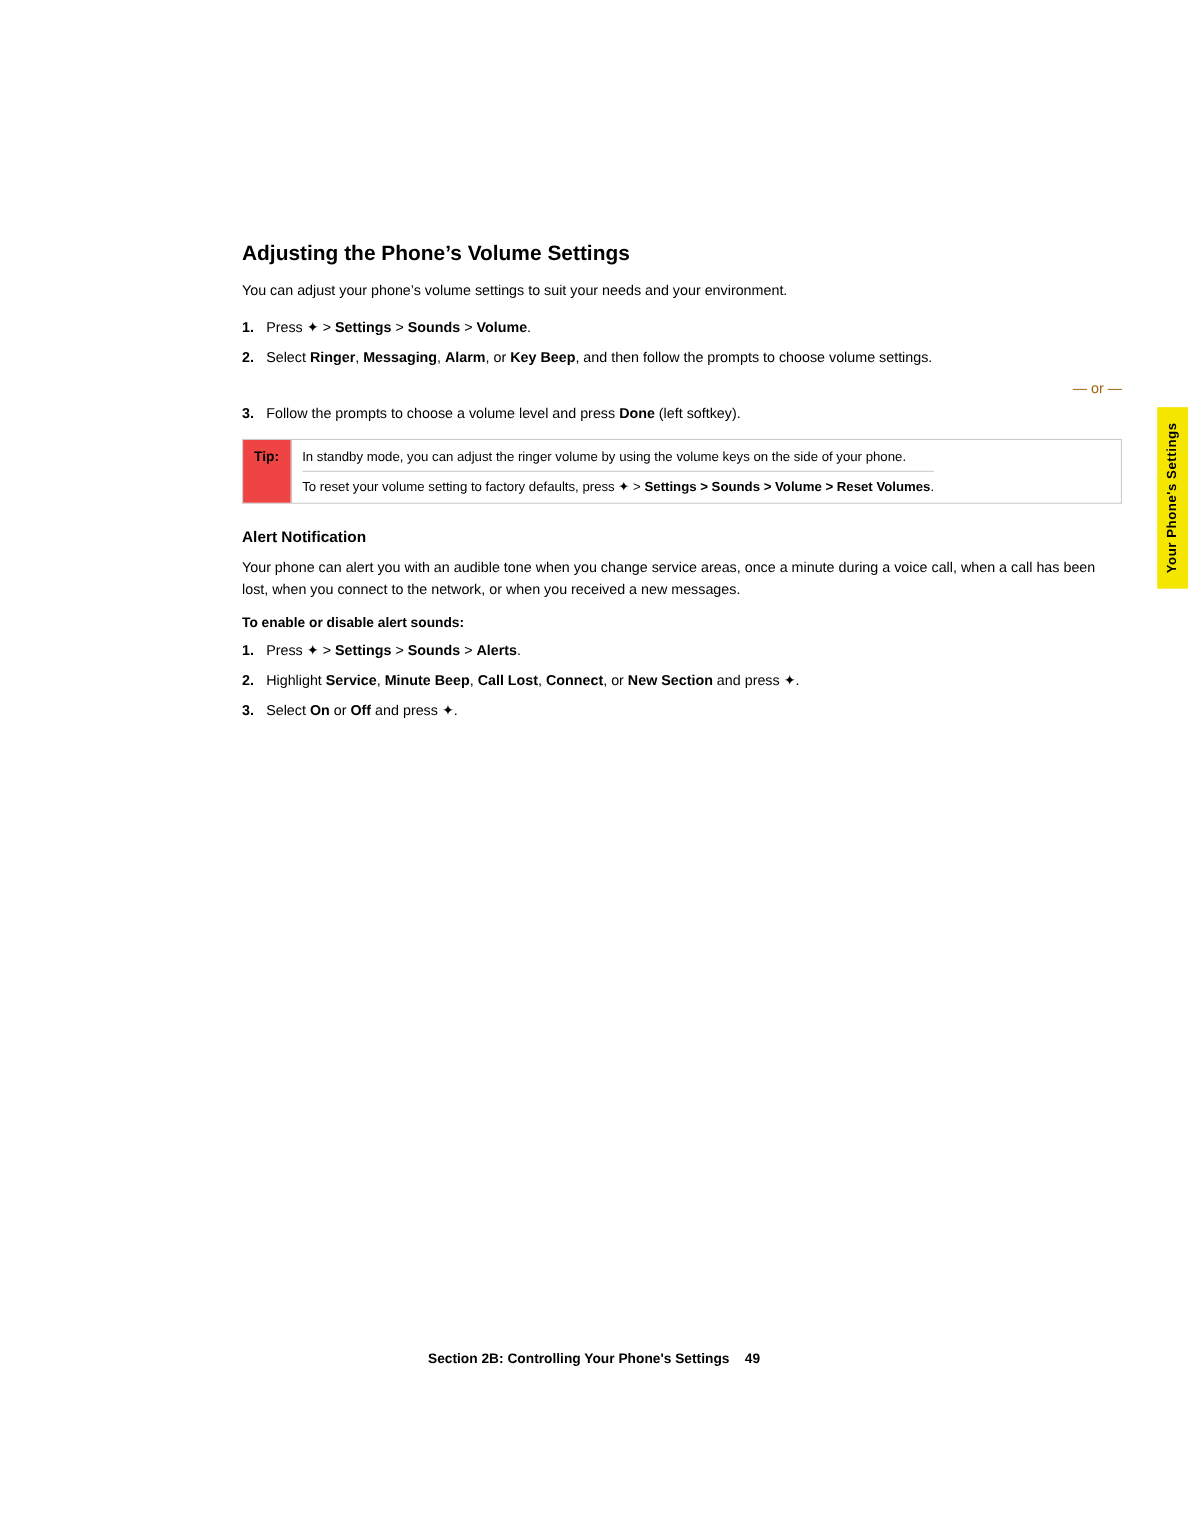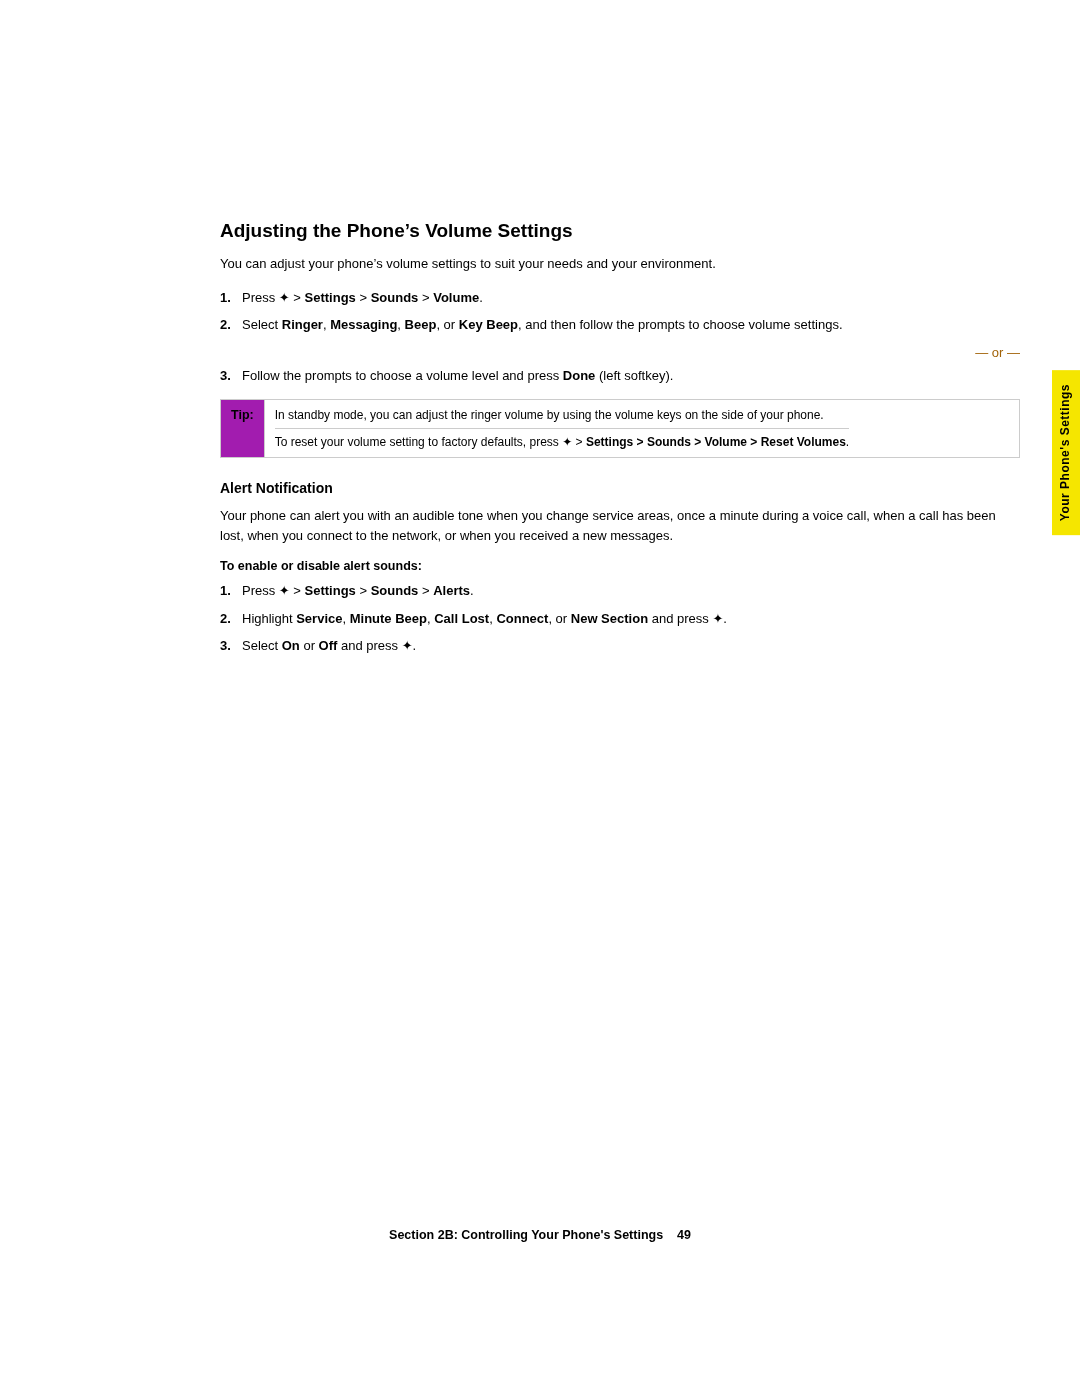--- a/index.html
+++ b/index.html
@@ -108,21 +108,21 @@
     
     .tip-box {
       display: flex;
       border: 1px solid #ccc;
       margin: 14px 0 22px 0;
       font-size: 12px;
       color: #000;
     }
 
     .tip-label {
-      background: #a21caf;
+      background: #ef4444;
       font-weight: bold;
       font-size: 12.5px;
       padding: 8px 10px;
       min-width: 36px;
       display: flex;
       align-items: flex-start;
       justify-content: center;
       border-right: 1px solid #ccc;
     }
 
@@ -191,21 +191,21 @@
     <p class="intro-text">You can adjust your phone’s volume settings to suit your needs and your environment.</p>
 
 
     <ol class="steps-list">
       <li>
         <span class="step-num">1.</span>
         Press ✦ &gt; <b>Settings</b> &gt; <b>Sounds</b> &gt; <b>Volume</b>.
       </li>
       <li>
         <span class="step-num">2.</span>
-        Select <b>Ringer</b>, <b>Messaging</b>, <b>Beep</b>, or <b>Key Beep</b>, and then follow the prompts to choose volume settings.
+        Select <b>Ringer</b>, <b>Messaging</b>, <b>Alarm</b>, or <b>Key Beep</b>, and then follow the prompts to choose volume settings.
       </li>
     </ol>
 
     <div class="or-divider">— or —</div>
 
 
     <ol class="steps-list" start="3">
       <li>
         <span class="step-num">3.</span>
         Follow the prompts to choose a volume level and press <b>Done</b> (left softkey).

